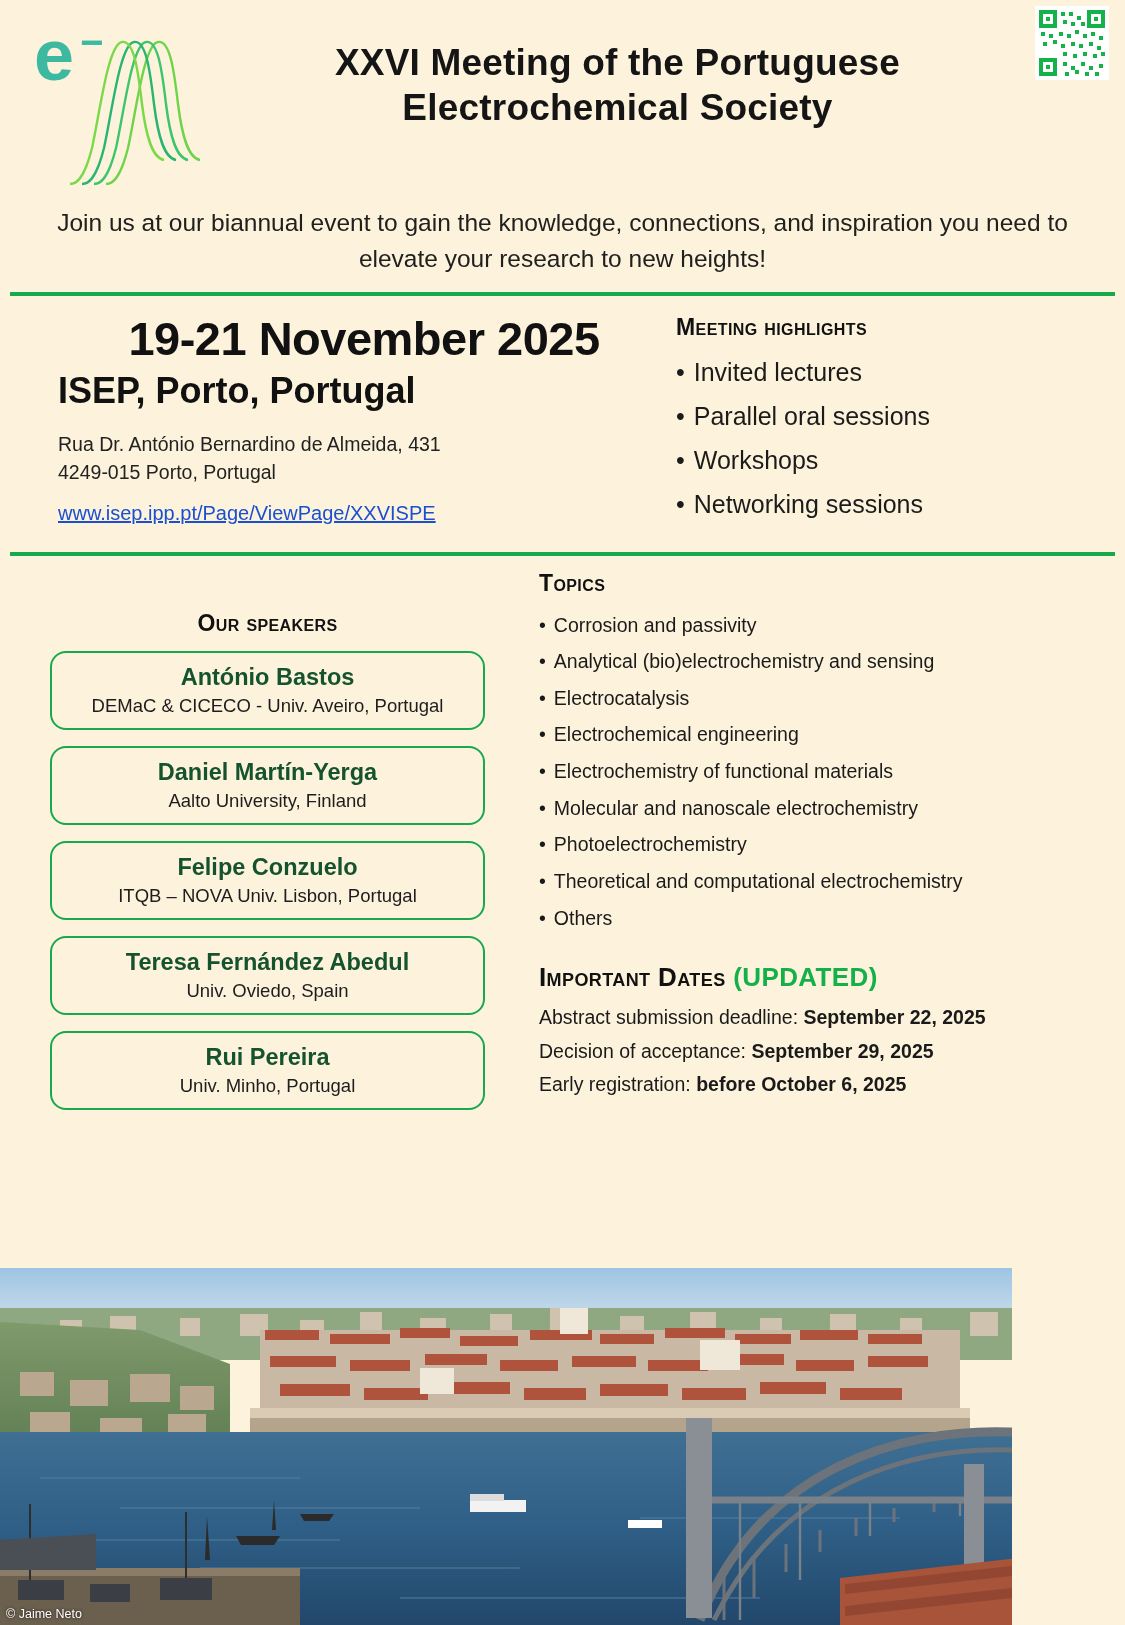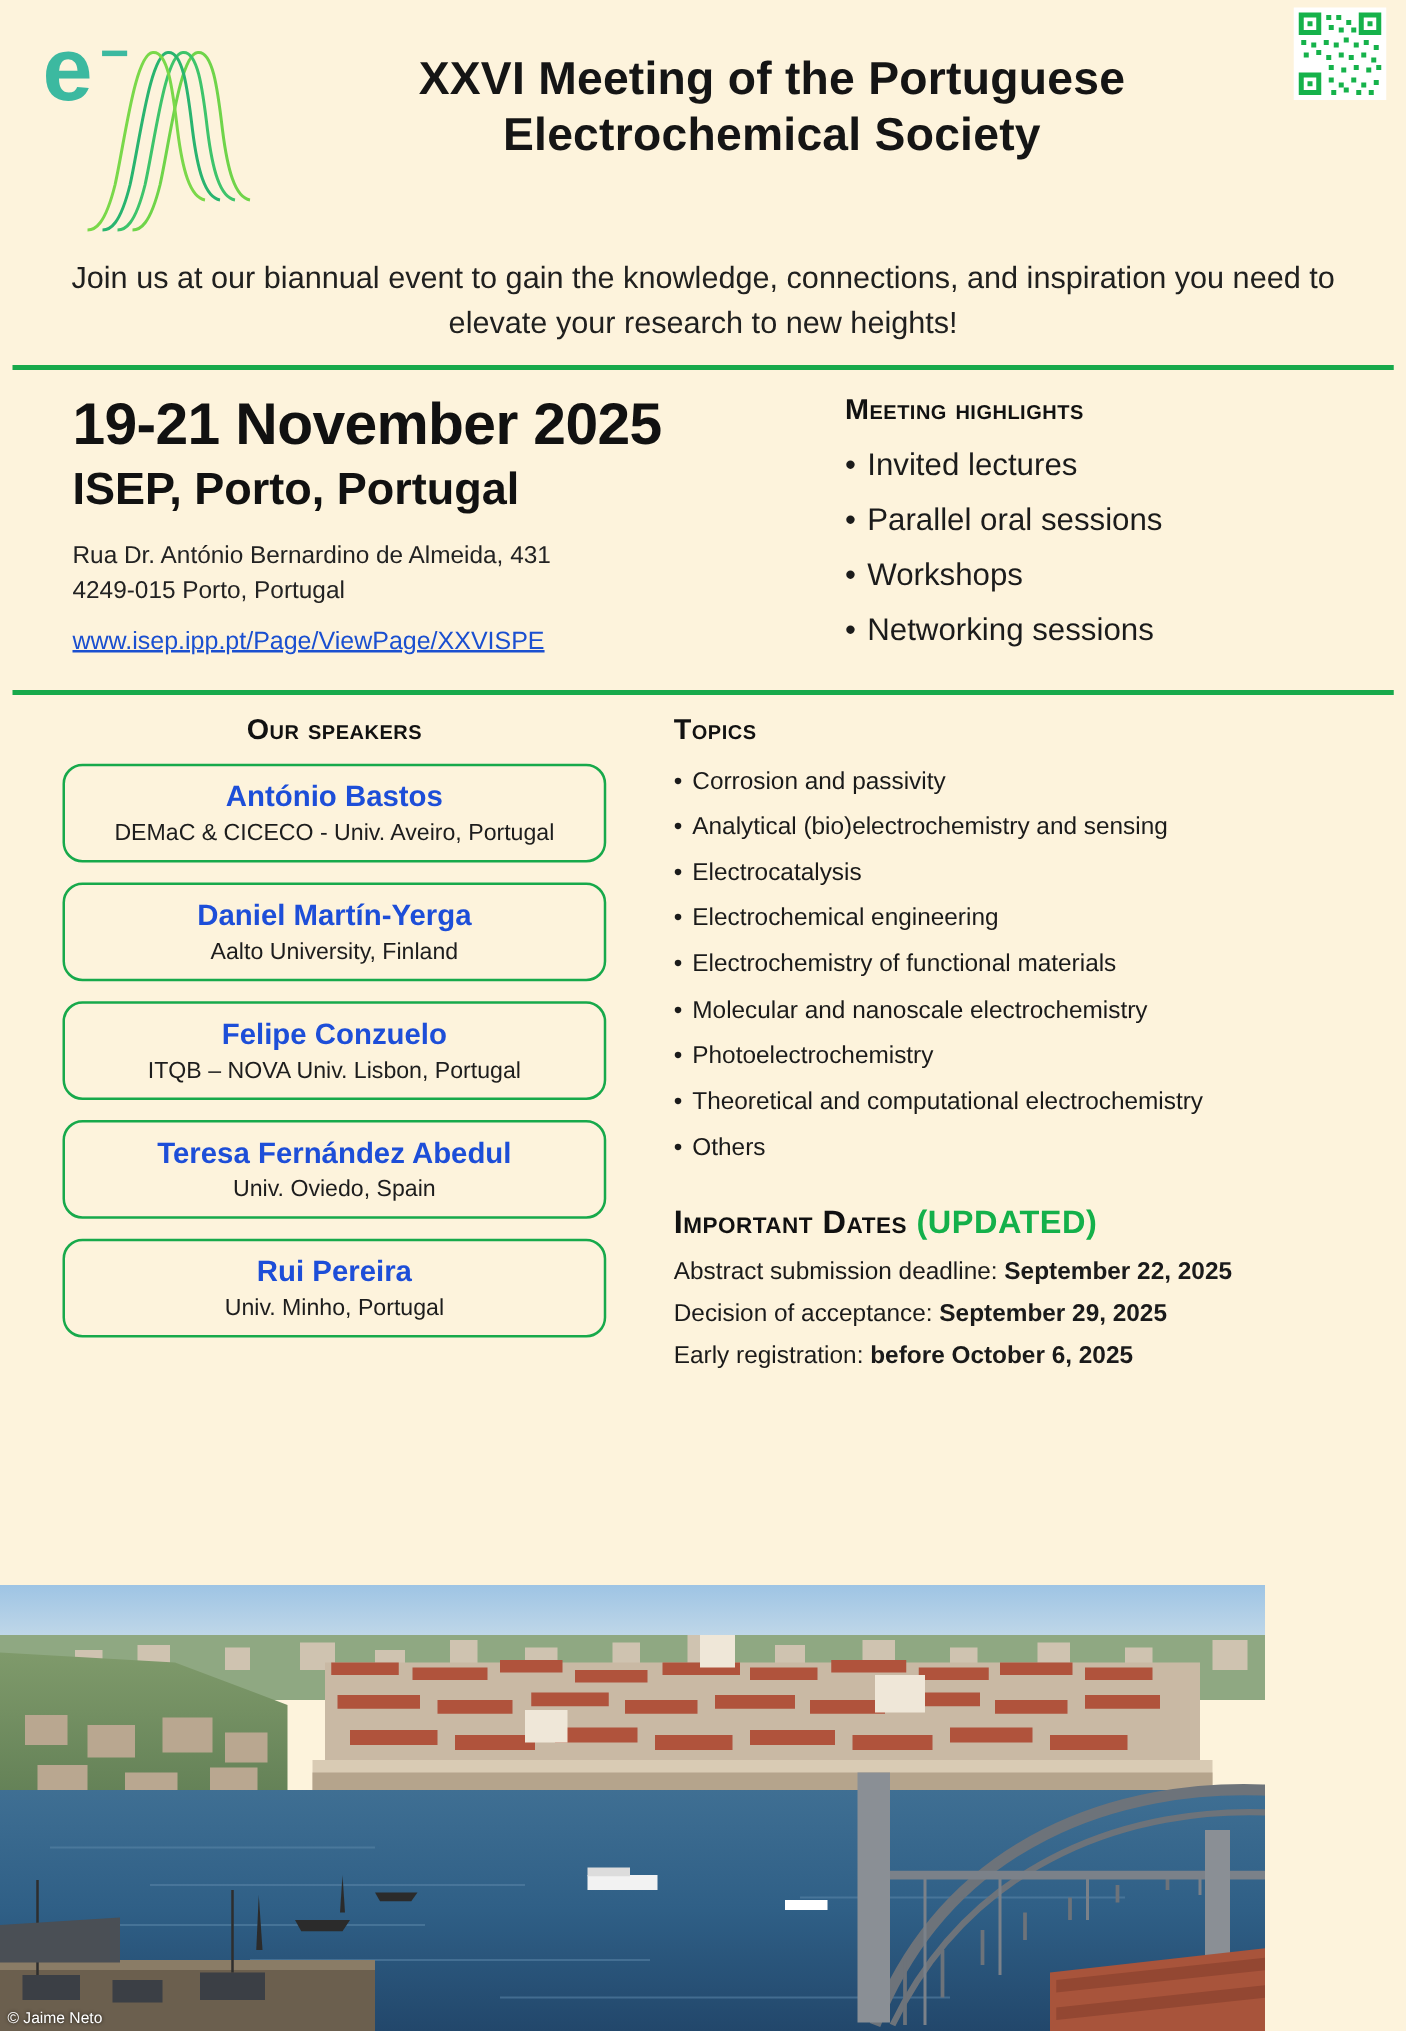--- a/index.html
+++ b/index.html
@@ -81,20 +81,21 @@
   }
   .info-left { width: 660px; padding-left: 48px; }
   .info-right { flex: 1; padding-left: 6px; }
 
   .date {
     font-size: 47px;
     font-weight: bold;
     letter-spacing: -0.5px;
     line-height: 1.06;
     color: #111;
+    text-align: center;
   }
   .venue {
     font-size: 36px;
     font-weight: bold;
     margin-top: 8px;
     line-height: 1.12;
     color: #111;
   }
   .addr {
     font-size: 19.5px;
@@ -132,34 +133,34 @@
   ul.bullets li::before {
     content: "•";
     margin-right: 9px;
   }
 
   
   .middle {
     display: flex;
     padding: 14px 10px 0 10px;
   }
-  .speakers { width: 515px; }
+  .speakers { width: 515px; margin-top: 40px; }
   .speakers-head { text-align: center; margin-bottom: 14px; }
   .sp-card {
     border: 2.5px solid #17a94b;
     border-radius: 16px;
     margin: 0 40px 16px 40px;
     padding: 10px 6px 11px 6px;
     text-align: center;
     background: #fdf3dc;
   }
   .sp-name {
     font-size: 23.5px;
     font-weight: bold;
-    color: #1d4ed8;
+    color: #14532d;
     line-height: 1.2;
   }
   .sp-aff {
     font-size: 18.5px;
     margin-top: 4px;
     color: #1d1d1d;
   }
 
   .topics { flex: 1; padding-left: 14px; }
   ul.tlist {

